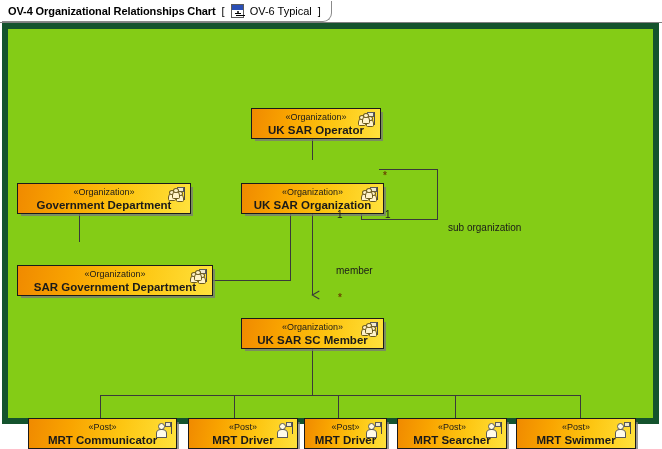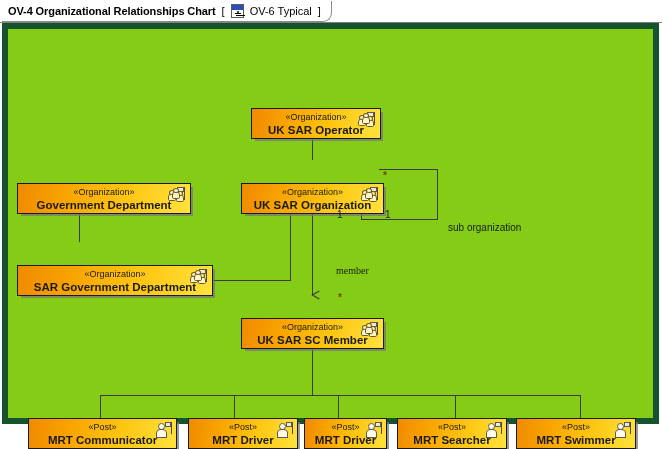--- a/index.html
+++ b/index.html
@@ -261,21 +261,21 @@
         <span class="stereo">«Post»</span>
         <span class="nm">MRT Swimmer</span>
         <span class="ico postico">
           <span class="flagpole"></span>
             <span class="flag"></span>
           <span class="h"></span>
             <span class="b"></span>
         </span>
       </div>
 
-      <span class="elabel" style="left:328px;top:236px;font-family:Liberation Serif, serif;">member</span>
+      <span class="elabel" style="left:328px;top:236px;">member</span>
       <span class="elabel" style="left:440px;top:193px;">sub organization</span>
 
       <span class="mult" style="left:329px;top:180px;">1</span>
       <span class="mult star" style="left:330px;top:263px;">*</span>
 
       <span class="mult" style="left:377px;top:180px;">1</span>
       <span class="mult star" style="left:375px;top:141px;">*</span>
 
     </div>
   </div>

